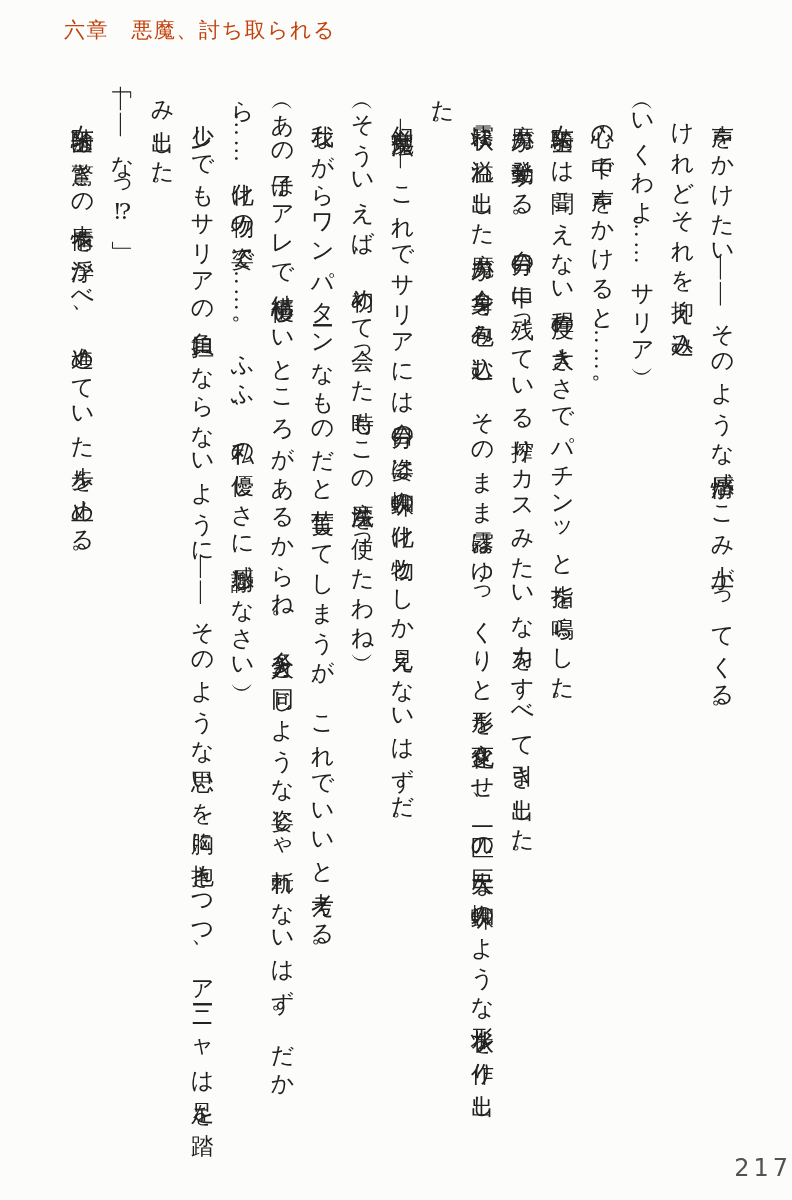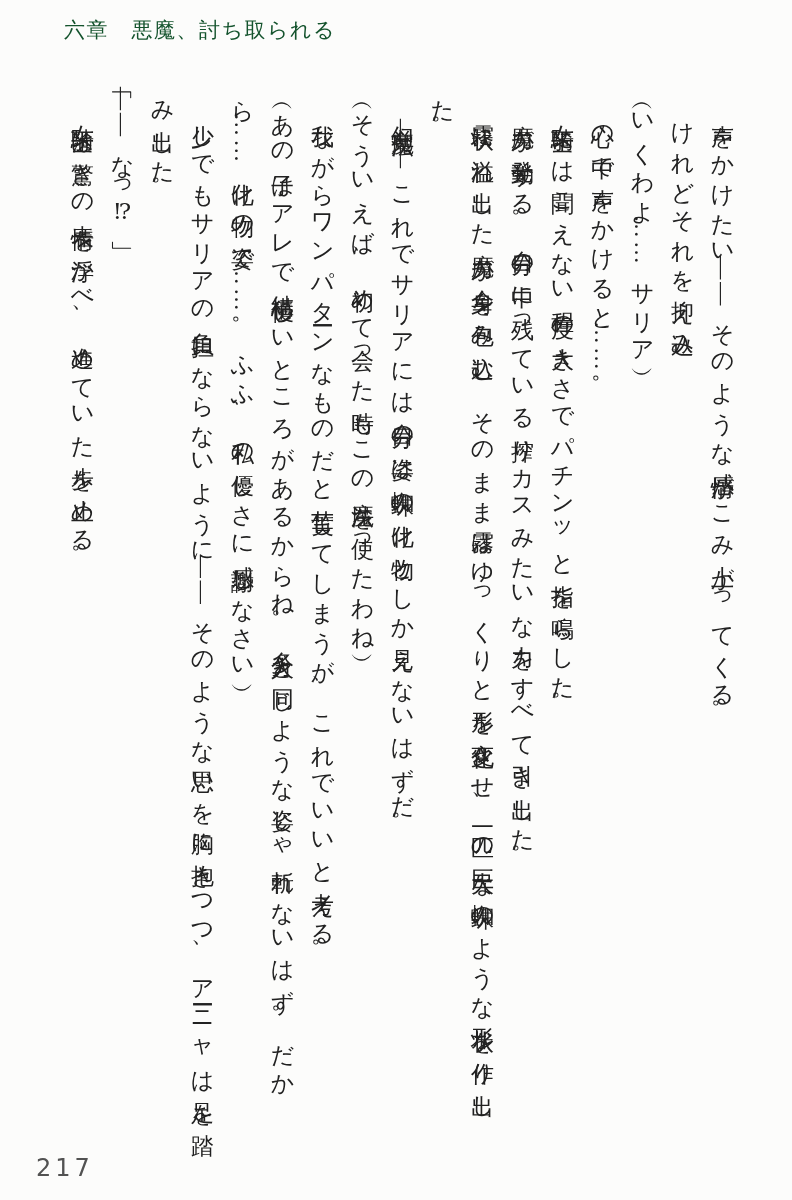--- a/index.html
+++ b/index.html
@@ -14,21 +14,21 @@
     height: 1200px;
     background: #fcfcfb;
     overflow: hidden;
   }
   .chapter-header {
     position: absolute;
     top: 16px;
     left: 64px;
     font-size: 21px;
     letter-spacing: 1.5px;
-    color: #14532d;
+    color: #c2410c;
   }
   .body-text {
     position: absolute;
     top: 84px;
     right: 50px;
     height: 1056px;
     writing-mode: vertical-rl;
     text-orientation: mixed;
     font-size: 23px;
     line-height: 40px;          
@@ -38,27 +38,26 @@
   }
   .body-text p { margin: 0; }
   .body-text p.indent { text-indent: 23px; }  
   .body-text p.paren  { text-indent: 11px; }  
   .body-text p.quote  { text-indent: 0;    }  
   .page-number {
     position: absolute;
     bottom: 18px;
     left: 0;
     right: 0;
-    text-align: left;
+    text-align: right;
     font-family: "DejaVu Sans", sans-serif;
     font-size: 24px;
     font-weight: 400;
     letter-spacing: 4px;
     color: #525252;
-    padding-left: 36px;
   }
 </style>
 </head>
 <body>
 
 <div class="page">
 
   <div class="chapter-header">六章　悪魔、討ち取られる</div>
 
   <div class="body-text">

